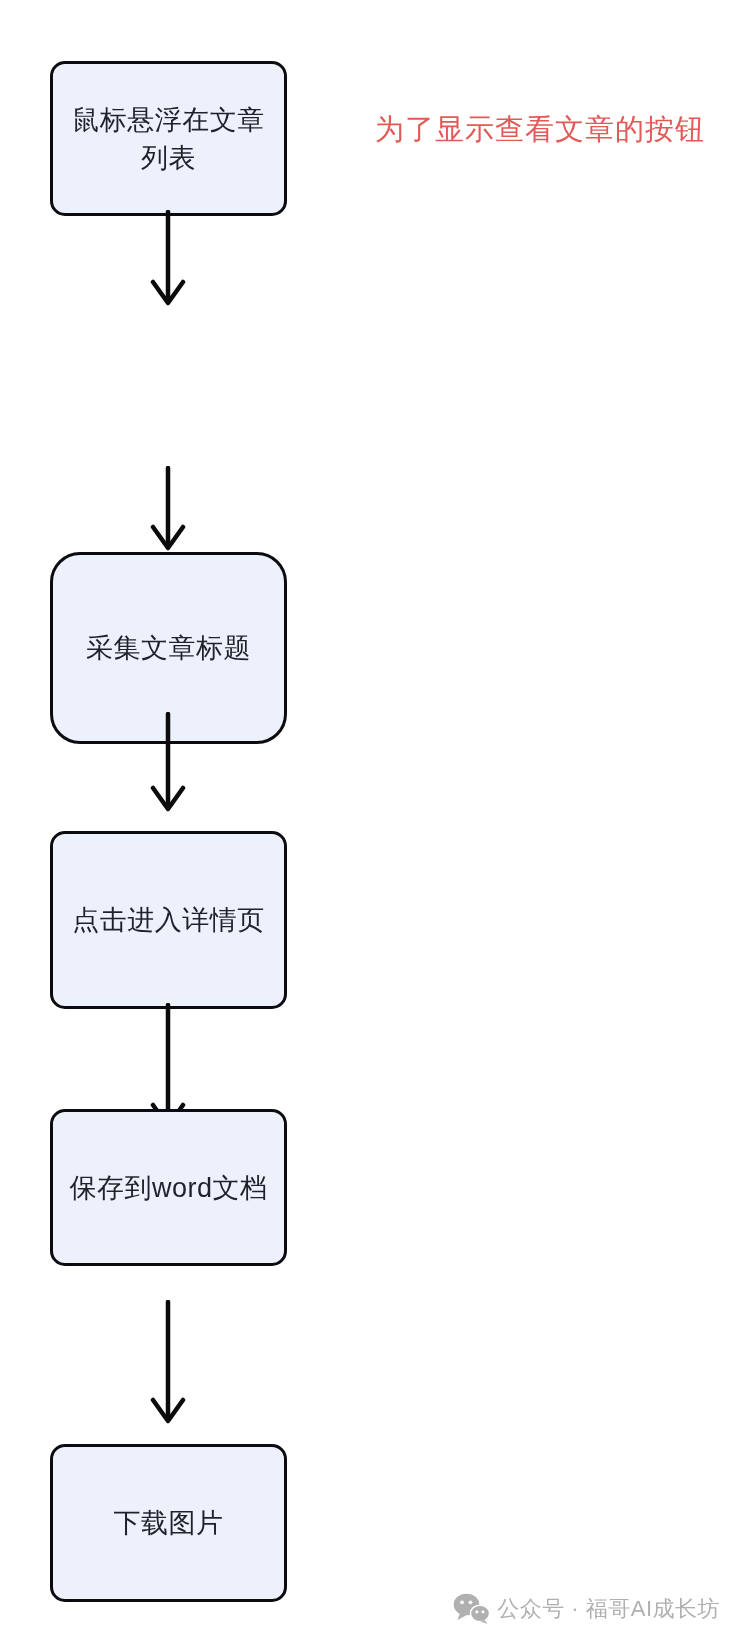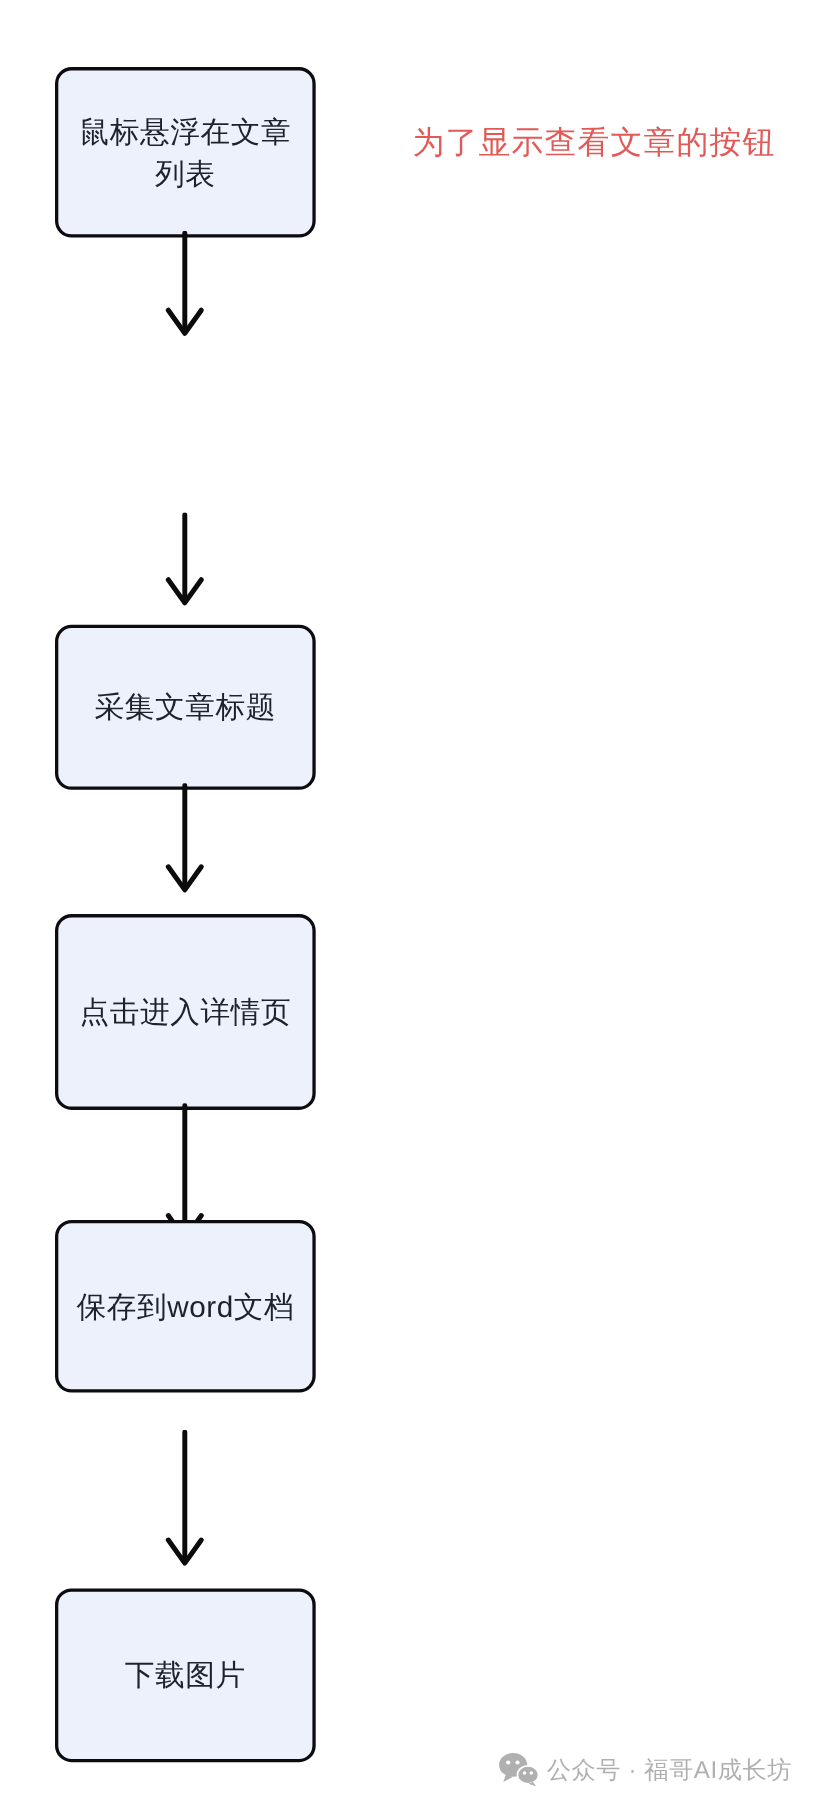--- a/index.html
+++ b/index.html
@@ -36,21 +36,21 @@
     text-align:center;
     font-size:27px;
     line-height:38px;
     letter-spacing:0.5px;
     color:var(--box-text);
     white-space:pre-line;
     margin-top:12px;
   }
   .n1{top:49px;height:155px;}
   .n2{top:311px;height:149px;}
-  .n3{top:556px;height:150px;}
+  .n3{top:540px;height:192px;border-radius:30px;}
   .n4{top:819px;height:178px;}
   .n5{top:1097px;height:157px;}
   .n6{top:1432px;height:158px;}
   .arrow{
     position:absolute;
     left:148px;
     width:40px;
   }
   .arrow line,.arrow polyline{
     stroke:#0b0b0b;

